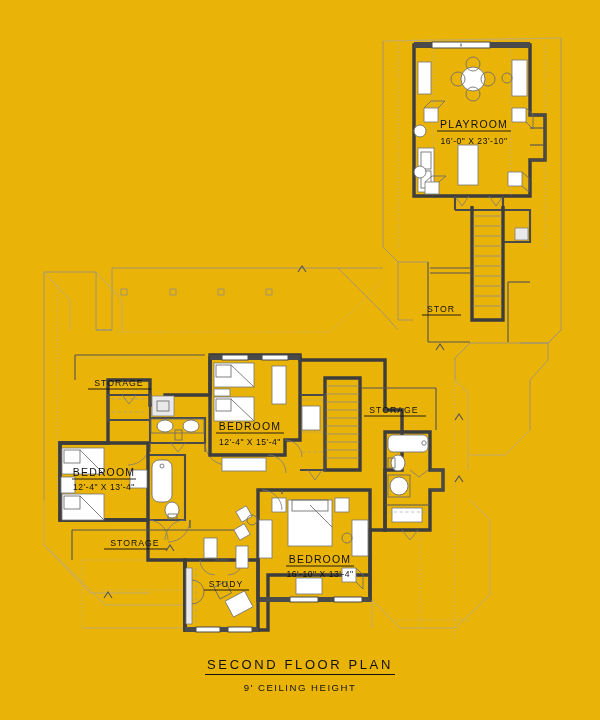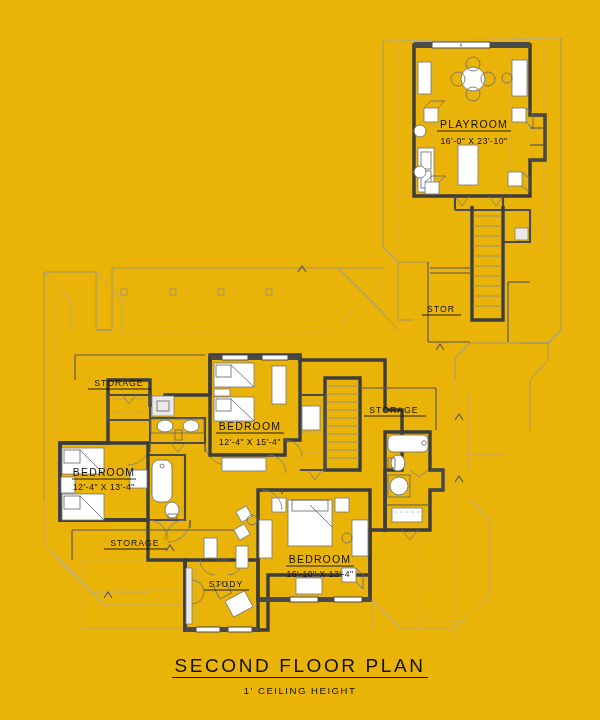--- a/index.html
+++ b/index.html
@@ -70,21 +70,21 @@
   
   #title-block {
     position: absolute;
     left: 0;
     top: 655px;
     width: 600px;
     text-align: center;
   }
   #plan-title {
     font-family: "Liberation Sans", sans-serif;
-    font-size: 19px;
+    font-size: 13px;
     letter-spacing: 2.6px;
     color: #111;
     border-bottom: 1.4px solid #111;
     display: inline-block;
     padding: 0 2px 1px 2px;
     line-height: 1.12;
   }
   #plan-subtitle {
     font-family: "Liberation Sans", sans-serif;
     font-size: 9.6px;
@@ -482,16 +482,16 @@
       <path class="wall-thin" d="M436 350 L440 344 L444 350"></path>
       <path class="wall-thin" d="M455 420 L459 414 L463 420"></path>
       <path class="wall-thin" d="M455 482 L459 476 L463 482"></path>
       <path class="wall-thin" d="M104 598 L108 592 L112 598"></path>
     </g>
 
   </svg>
 
   <div id="title-block">
     <div id="plan-title">SECOND FLOOR PLAN</div>
-    <div id="plan-subtitle">1' CEILING HEIGHT</div>
+    <div id="plan-subtitle">9' CEILING HEIGHT</div>
   </div>
 
 </div>
 
 </body></html>

